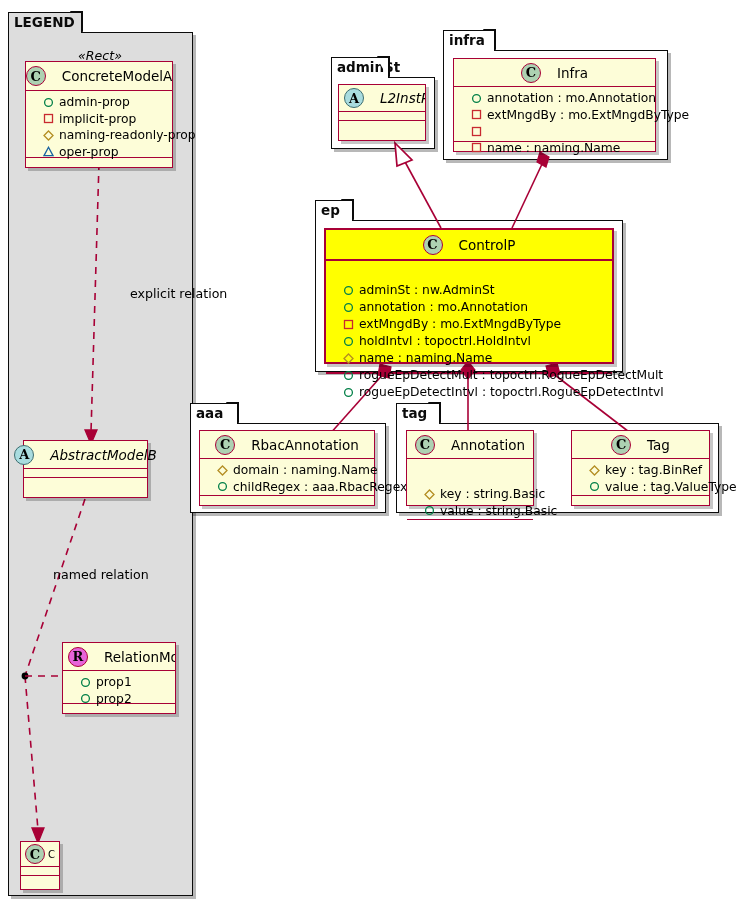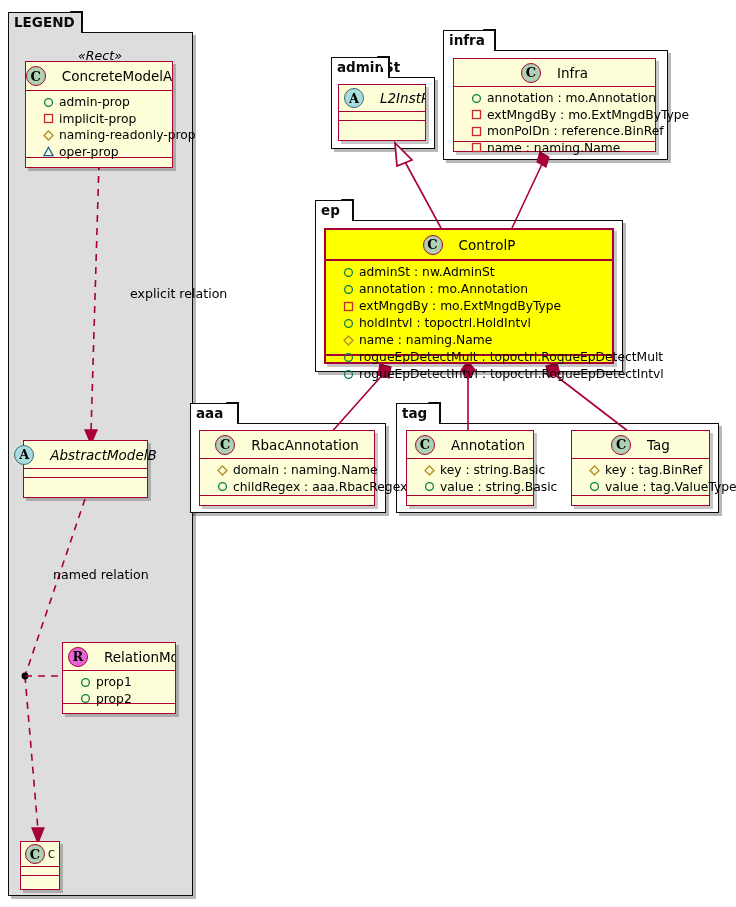--- a/index.html
+++ b/index.html
@@ -77,21 +77,21 @@
     font-size:13.5px;color:#000;
     padding-left:16px;
     white-space:nowrap;
   }
   .cls .hdr .nm.ital{font-style:italic;}
   .cls .body{
     padding:3px 0 3px 0;
     border-bottom:1.4px solid #a80036;
     box-sizing:border-box;
   }
-  .cls.highlight .body{border-bottom-width:2px;}
+  .cls.highlight .body{border-bottom-width:2px;margin-top:18px;}
   .cls .body.empty{height:9px;padding:0;}
   .cls .foot{height:11px;box-sizing:border-box;}
   .cls .attr{
     display:flex;align-items:center;
     font-size:12.3px;color:#000;
     line-height:16.5px;height:16.5px;
     padding-left:17px;white-space:nowrap;
   }
   .cls.highlight .attr{line-height:17px;height:17px;}
 
@@ -318,21 +318,20 @@
             </svg>
           </span>
         <span>extMngdBy : mo.ExtMngdByType</span>
       </div>
       <div class="attr">
         <span class="mk">
             <svg width="11" height="11">
               <rect x="1.5" y="1.5" width="8" height="8" fill="none" stroke="#c82930" stroke-width="1.3"></rect>
             </svg>
           </span>
-        <span>monPolDn : reference.BinRef</span>
       </div>
       <div class="attr">
         <span class="mk">
             <svg width="11" height="11">
               <rect x="1.5" y="1.5" width="8" height="8" fill="none" stroke="#c82930" stroke-width="1.3"></rect>
             </svg>
           </span>
         <span>name : naming.Name</span>
       </div>
     </div>
@@ -450,21 +449,21 @@
       <span>tag</span>
     </div>
     <div class="pkg-body"></div>
   </div>
 
   <div class="cls" style="left:406px;top:430px;width:128px;height:76px;">
     <div class="hdr" style="height:28px;">
       <span class="badge c">C</span>
       <span class="nm">Annotation</span>
     </div>
-    <div class="body" style="height:37px;">
+    <div class="body" style="height:37px;margin-top:24px;">
       <div class="attr">
         <span class="mk">
             <svg width="11" height="11">
               <path d="M5.5,1 L10,5.5 L5.5,10 L1,5.5 Z" fill="none" stroke="#b38d22" stroke-width="1.3"></path>
             </svg>
           </span>
         <span>key : string.Basic</span>
       </div>
       <div class="attr">
         <span class="mk">

